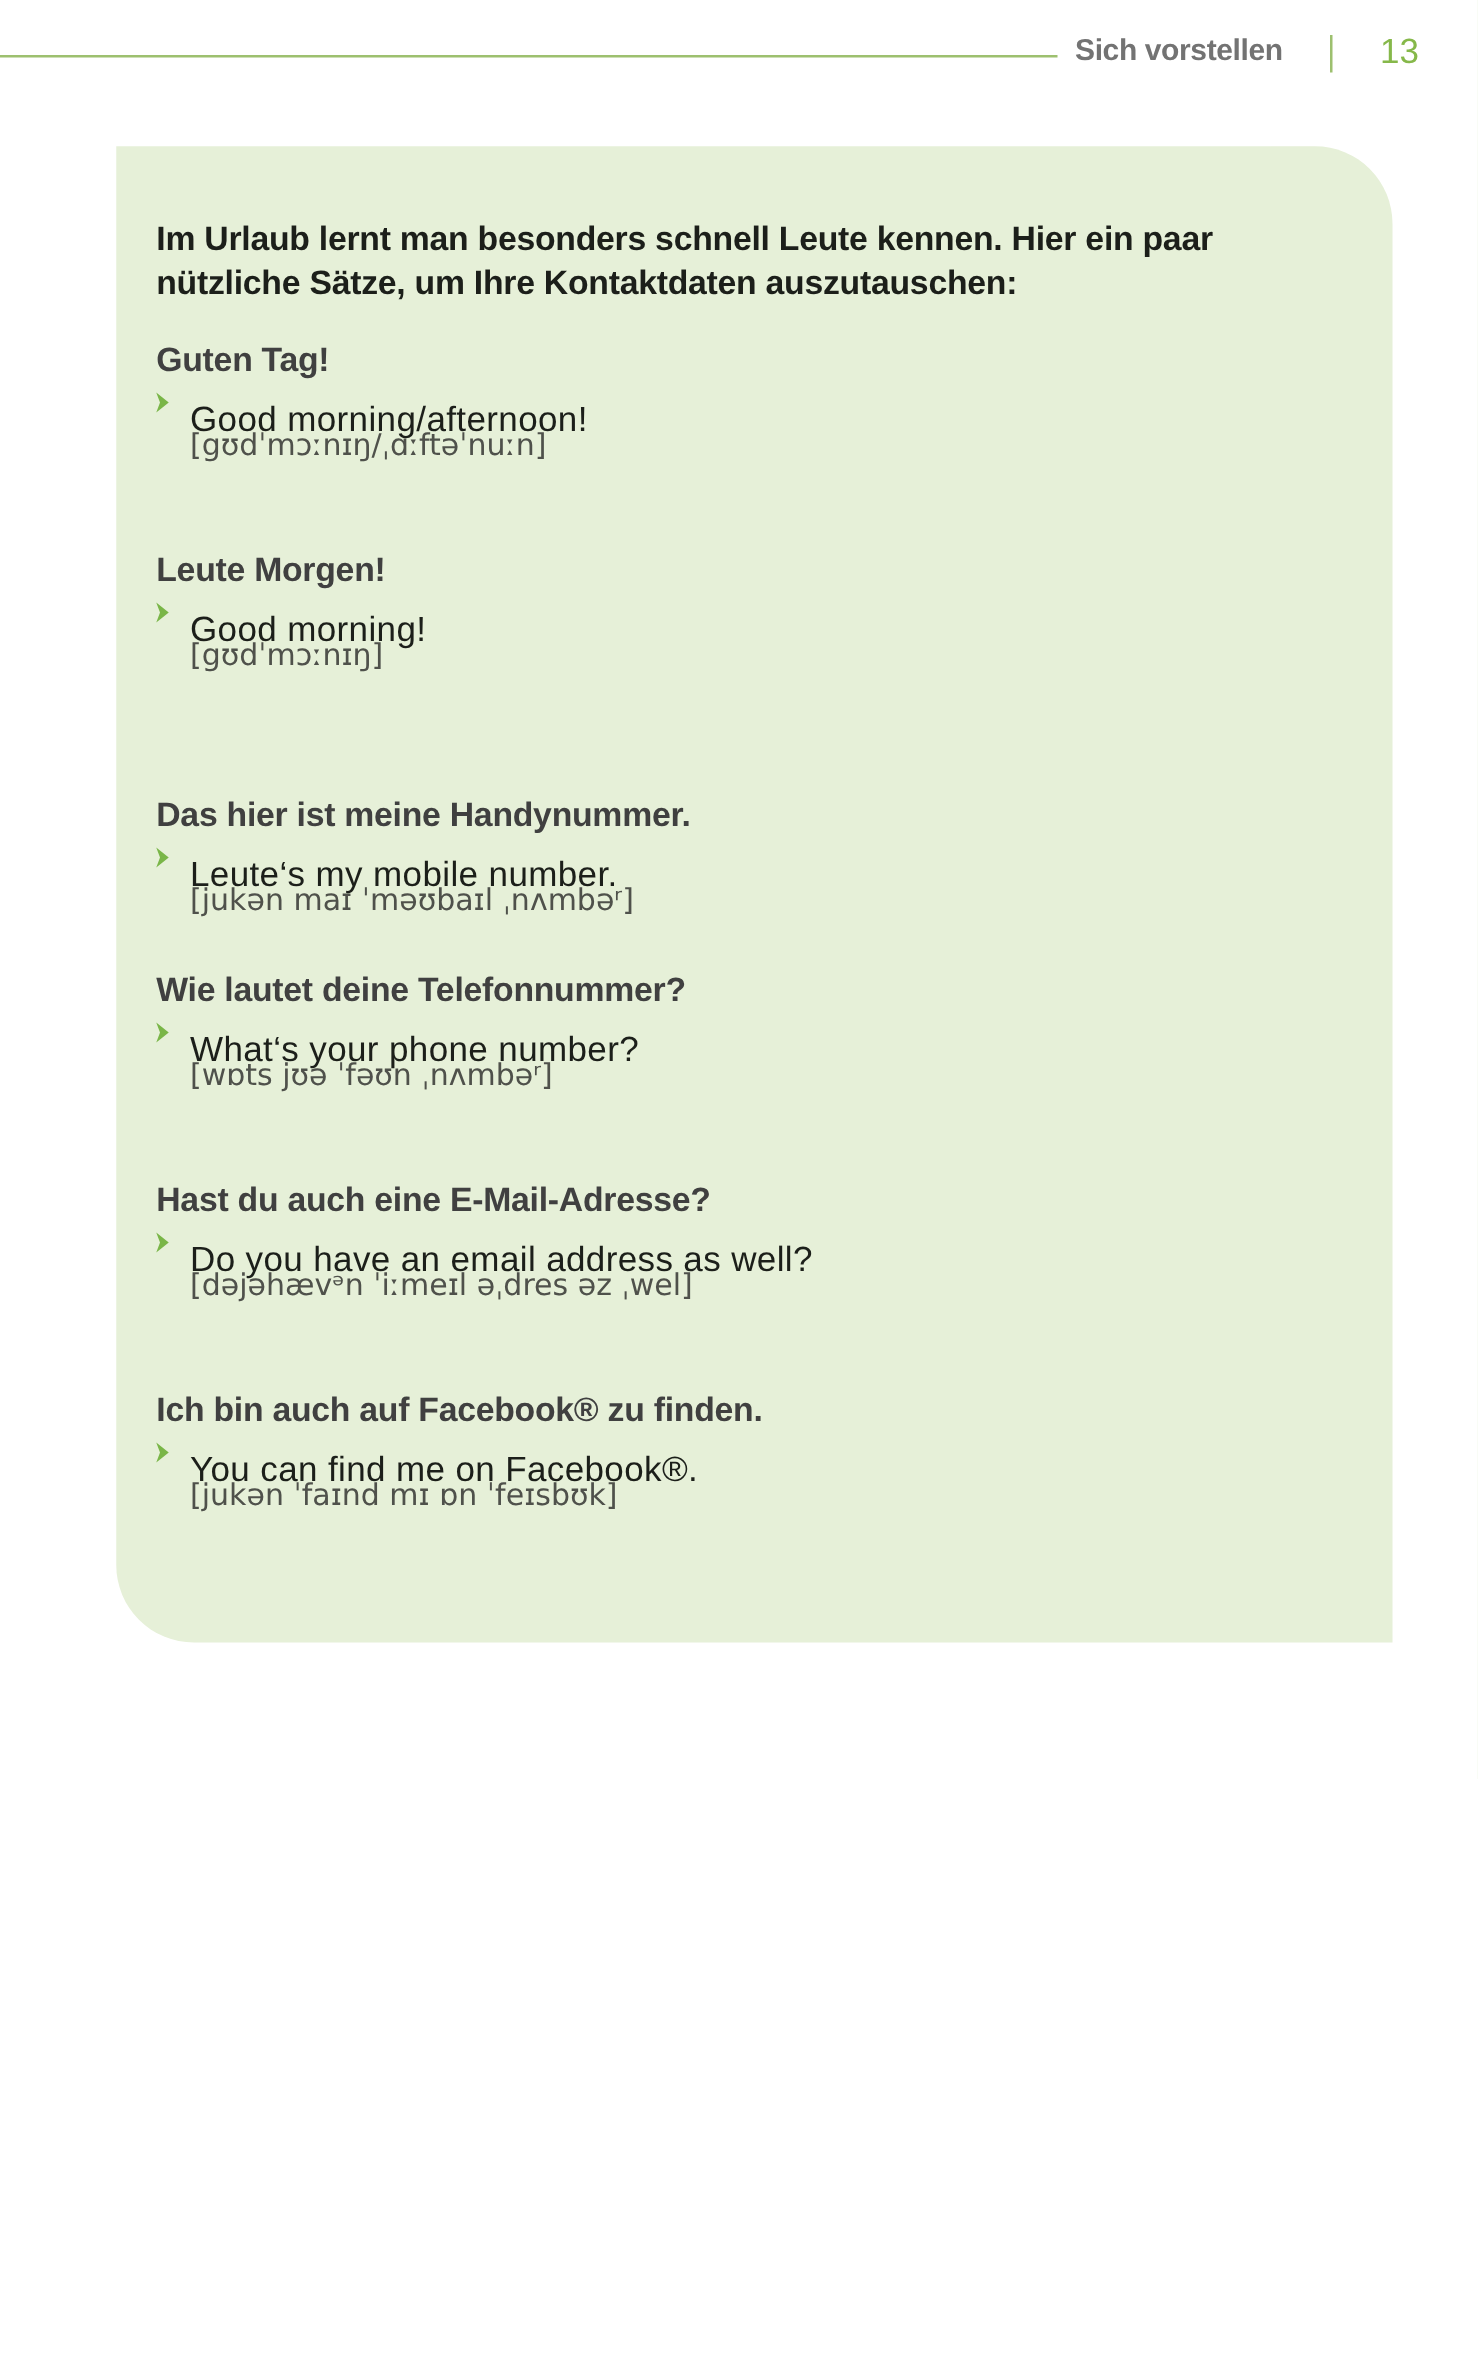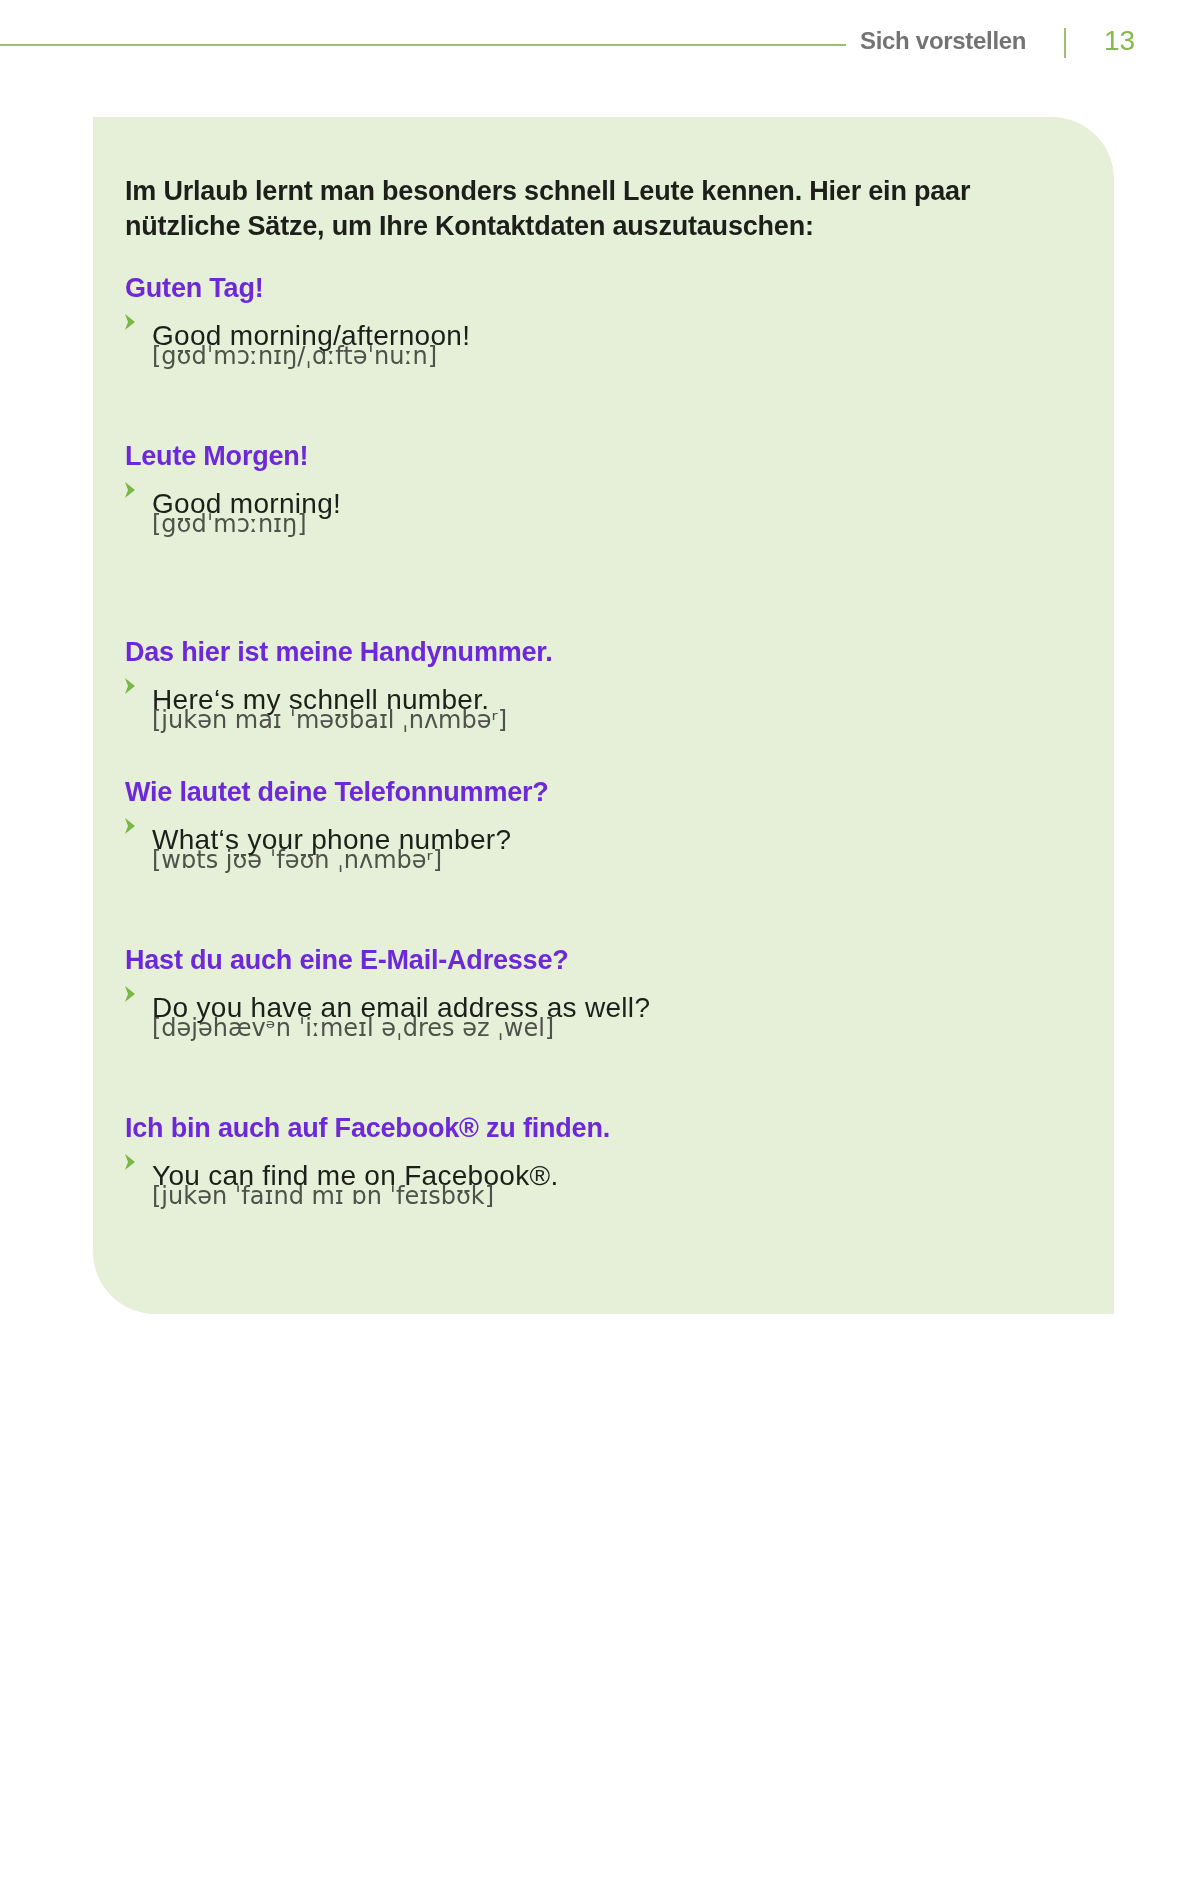--- a/index.html
+++ b/index.html
@@ -74,21 +74,21 @@
       margin-top: 30px;
     }
     .entry {
       position: absolute;
       left: 125px;
       width: 960px;
     }
     .entry .de {
       font-size: 27px;
       font-weight: bold;
-      color: #6d28d9;
+      color: #404040;
       line-height: 32px;
       white-space: nowrap;
       letter-spacing: -0.2px;
     }
     .entry .en-row {
       position: relative;
       margin-top: 2px;
       height: 34px;
     }
     .entry .chev {
@@ -152,21 +152,21 @@
   </div>
   <div class="ipa">[gʊdˈmɔːnɪŋ]</div>
 </div>
 
 <div class="entry" style="top:608px;margin-top:28px;">
   <div class="de">Das hier ist meine Handynummer.</div>
   <div class="en-row">
     <svg class="chev" viewBox="0 0 14 18">
         <path d="M2 1 L12 9 L2 17 L5 9 Z" fill="#7ab648"></path>
       </svg>
-    <span class="en">Here‘s my schnell number.</span>
+    <span class="en">Leute‘s my mobile number.</span>
   </div>
   <div class="ipa">[jukən maɪ ˈməʊbaɪl ˌnʌmbəʳ]</div>
 </div>
 
 <div class="entry" style="top:776px;">
   <div class="de">Wie lautet deine Telefonnummer?</div>
   <div class="en-row">
     <svg class="chev" viewBox="0 0 14 18">
         <path d="M2 1 L12 9 L2 17 L5 9 Z" fill="#7ab648"></path>
       </svg>

